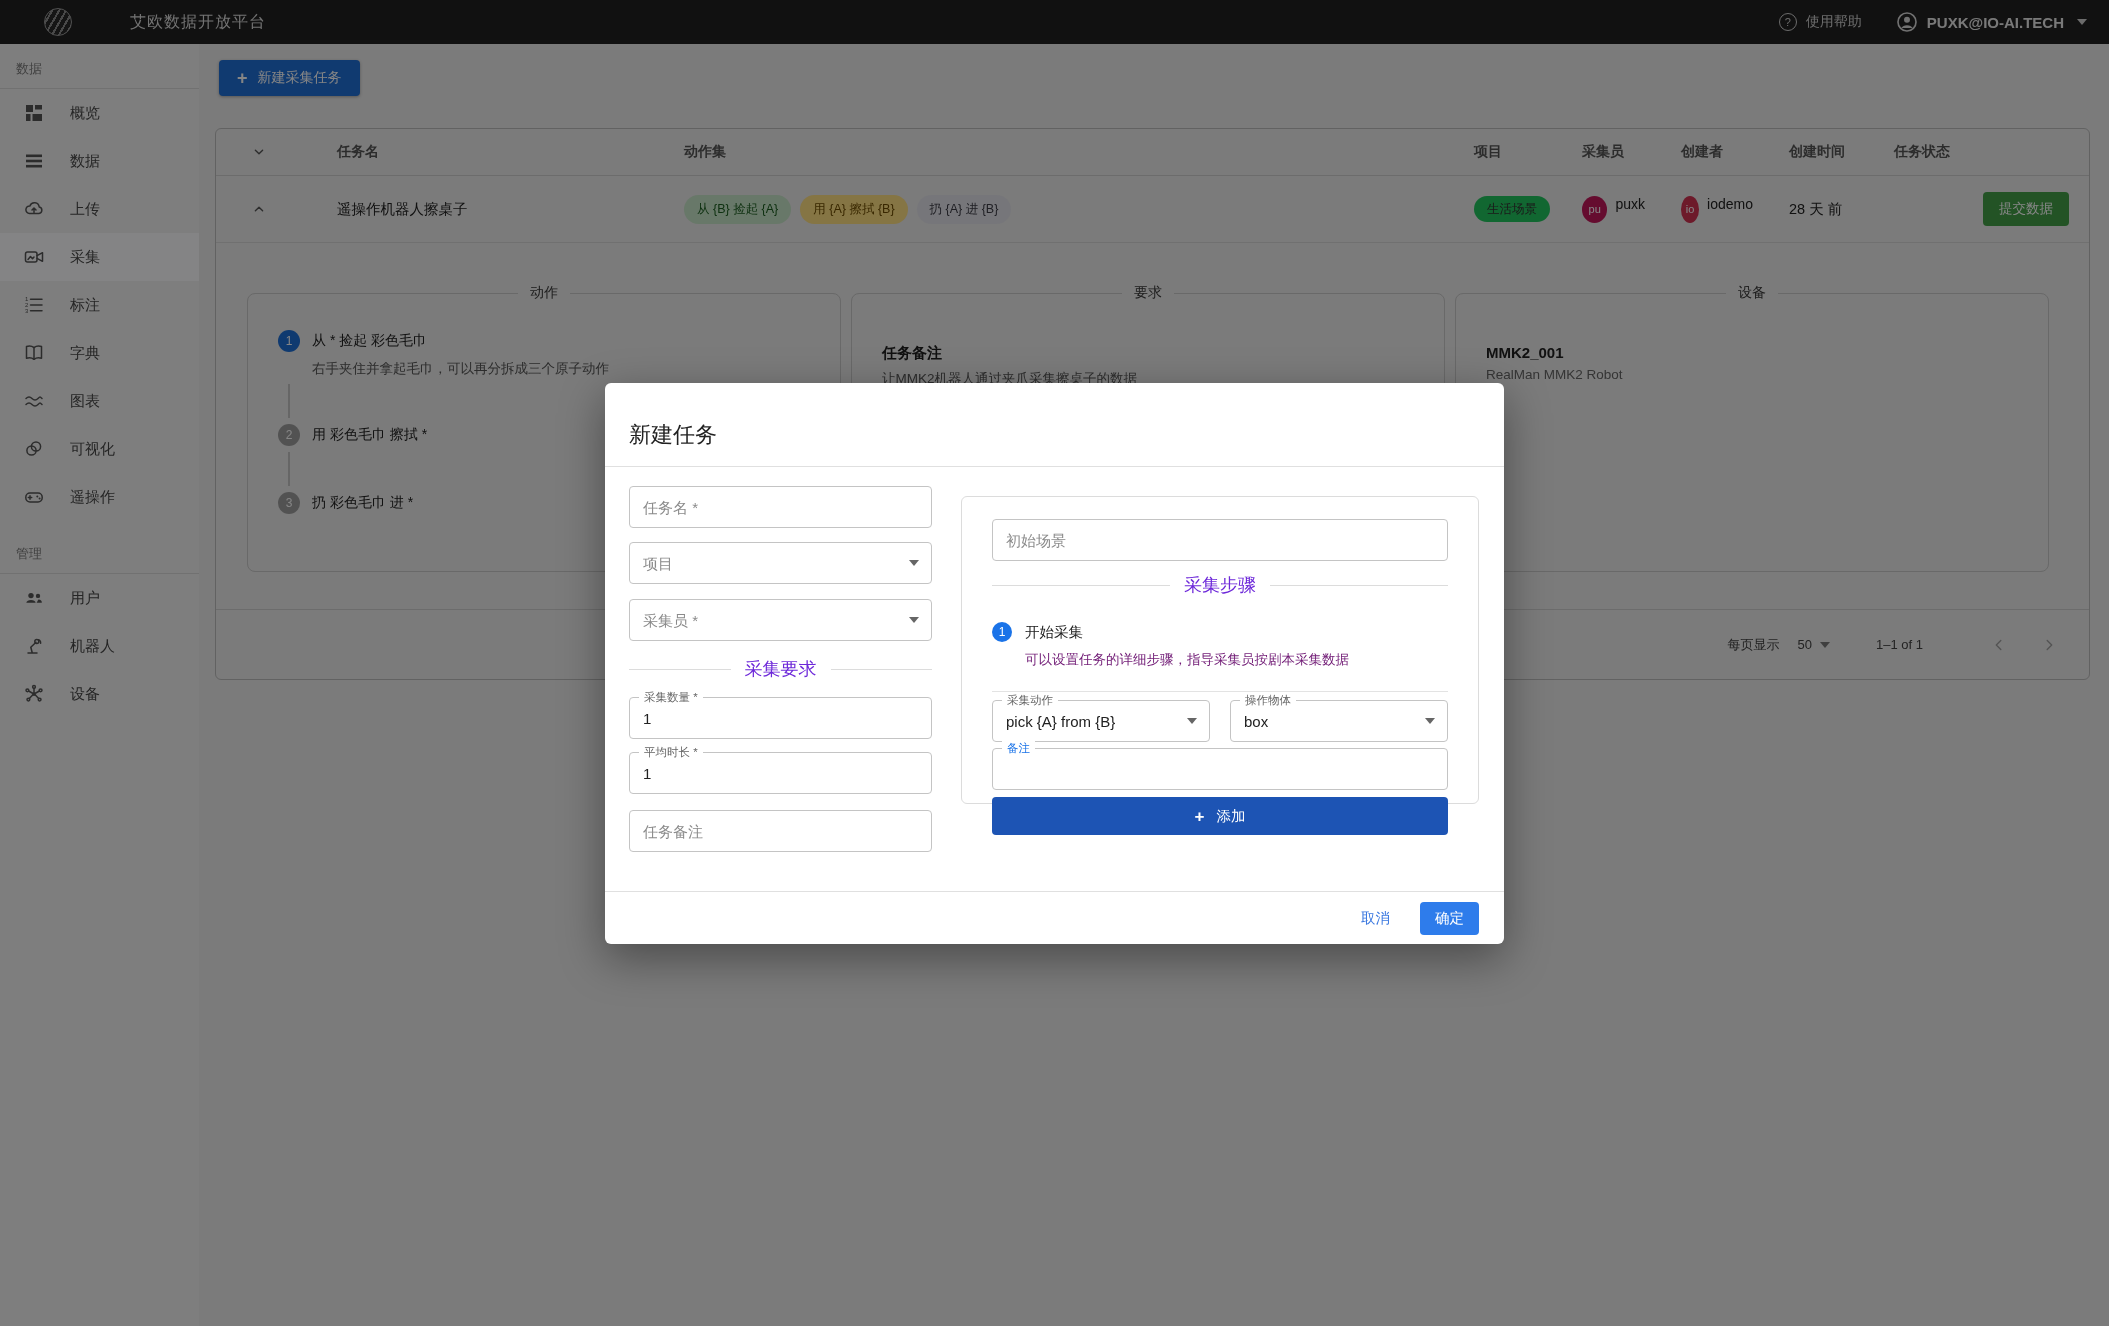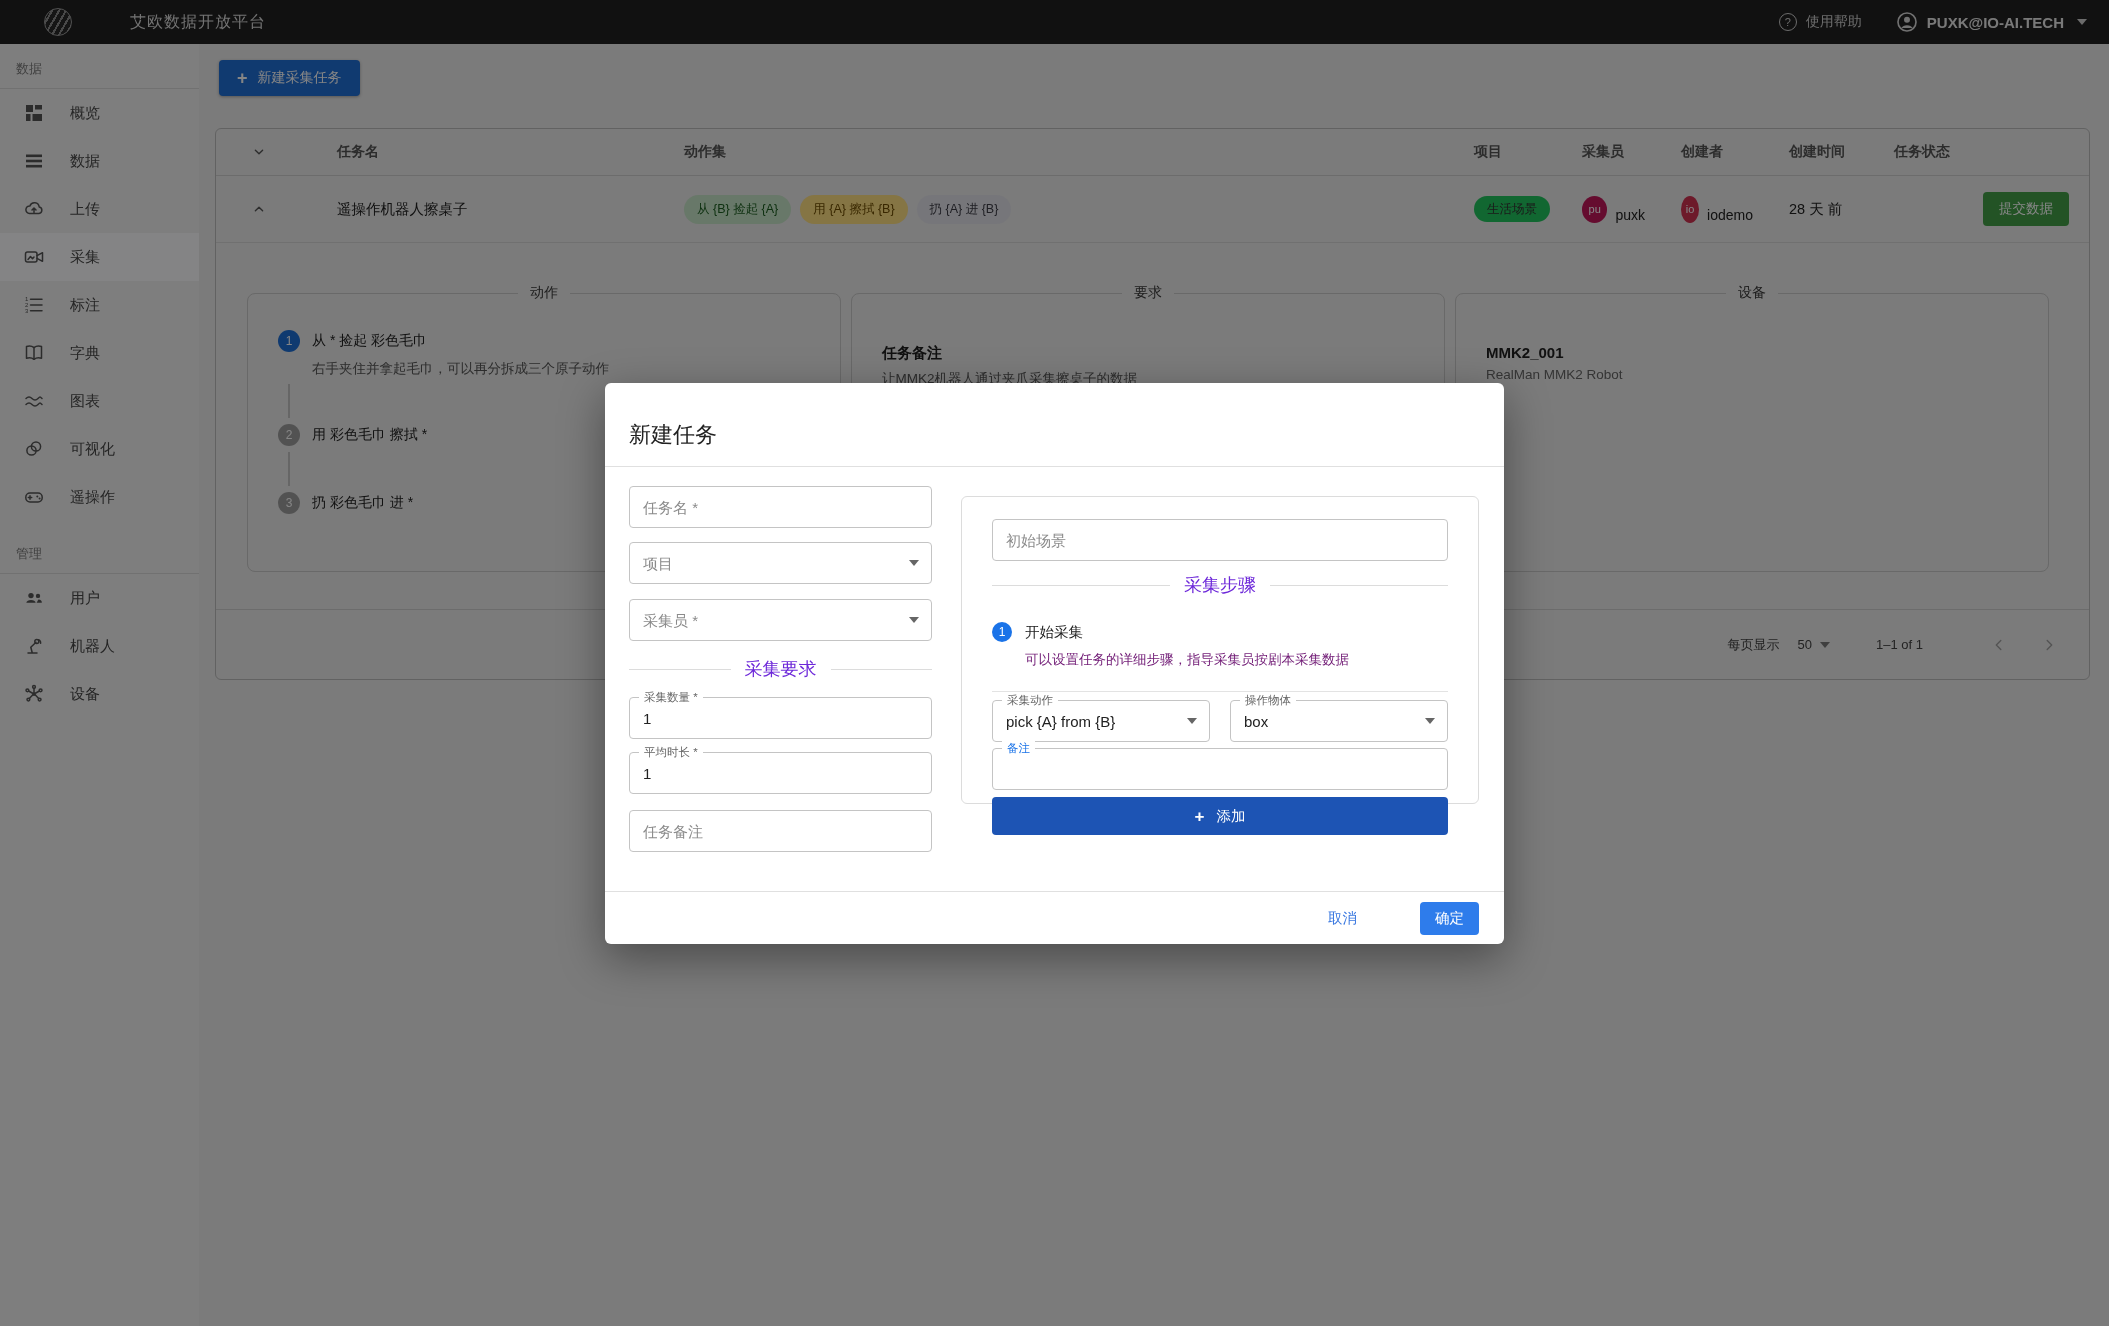--- a/index.html
+++ b/index.html
@@ -43,21 +43,21 @@
   .cols > div:first-child { padding-left:0; display:flex; justify-content:center; }
   .thead { height:47px; border-bottom:1px solid #cfcfcf; font-size:14px; color:#555; font-weight:bold; }
   .trow  { height:67px; border-bottom:1px solid #d6d6d6; font-size:14.5px; color:#222; }
   .chev  { cursor:pointer; display:flex; }
   .tags { display:flex; gap:9px; }
   .tag { font-size:12.5px; padding:6px 13px; border-radius:15px; white-space:nowrap; }
   .tag-0 { background:#c8e6c9; color:#1b5e20; }
   .tag-1 { background:#ffe082; color:#6d4c00; }
   .tag-2 { background:#e3e3ea; color:#3c3c46; }
   .tag-proj { background:#22c55e; color:#333; font-size:12.5px; padding:6px 13px; border-radius:15px; white-space:nowrap; }
-  .person { display:flex; align-items:flex-end; gap:8px; font-size:14px; color:#222; }
+  .person { display:flex; align-items:flex-start; gap:8px; font-size:14px; color:#222; }
   .avatar { width:27px; height:27px; border-radius:50%; color:#fff; font-size:11px;
     display:flex; align-items:center; justify-content:center; }
   .av-pu { background:#c2185b; } .av-io { background:#d13252; }
   .btn-submit { margin-right:20px; justify-self:end; height:34px; padding:0 16px; background:#43a047;
     color:#fff; font-size:13.5px; border:none; border-radius:4px; cursor:pointer; }
   .cell-status { display:flex; justify-content:flex-end; }
 
   
   .expanded { display:flex; gap:10px; padding:41px 40px 0 31px; }
   fieldset.sec { flex:1; height:288px; border:1px solid #c9c9c9; border-radius:8px; padding:14px 30px 0 30px; }
@@ -117,21 +117,21 @@
   .sel-row { display:flex; gap:20px; margin-top:8px; }
   .sel-row .mat-field { width:219px; }
   .btn-add { margin-top:7px; width:100%; height:38px; background:#1d54b4; color:#fff; border:none;
     border-radius:4px; font-size:14.5px; display:flex; align-items:center; justify-content:center; gap:12px;
     cursor:pointer; }
   .btn-add .plus { font-size:17px; font-weight:bold; line-height:1; }
   .modal-footer { position:absolute; left:0; bottom:0; width:100%; height:53px; border-top:1px solid #e0e0e0;
     display:flex; align-items:center; justify-content:flex-end; padding-right:25px; gap:17px; }
   .btn-cancel { background:none; border:none; color:#3a78e0; font-size:14.5px; padding:7px 13px; cursor:pointer; }
   .btn-ok { background:#2e7ceb; border:none; color:#fff; font-size:14.5px; padding:0 15px; height:33px;
-    border-radius:4px; cursor:pointer;margin-left:33px; }
+    border-radius:4px; cursor:pointer; }
   svg.ic { stroke:#555; fill:none; stroke-width:1.5; stroke-linecap:round; stroke-linejoin:round; }
   svg.ic .f { fill:#555; stroke:none; }
 </style>
 </head>
 <body>
 
 <header class="topbar">
   <div class="logo"></div>
   <div class="app-title">艾欧数据开放平台</div>
   <div class="topbar-right">

